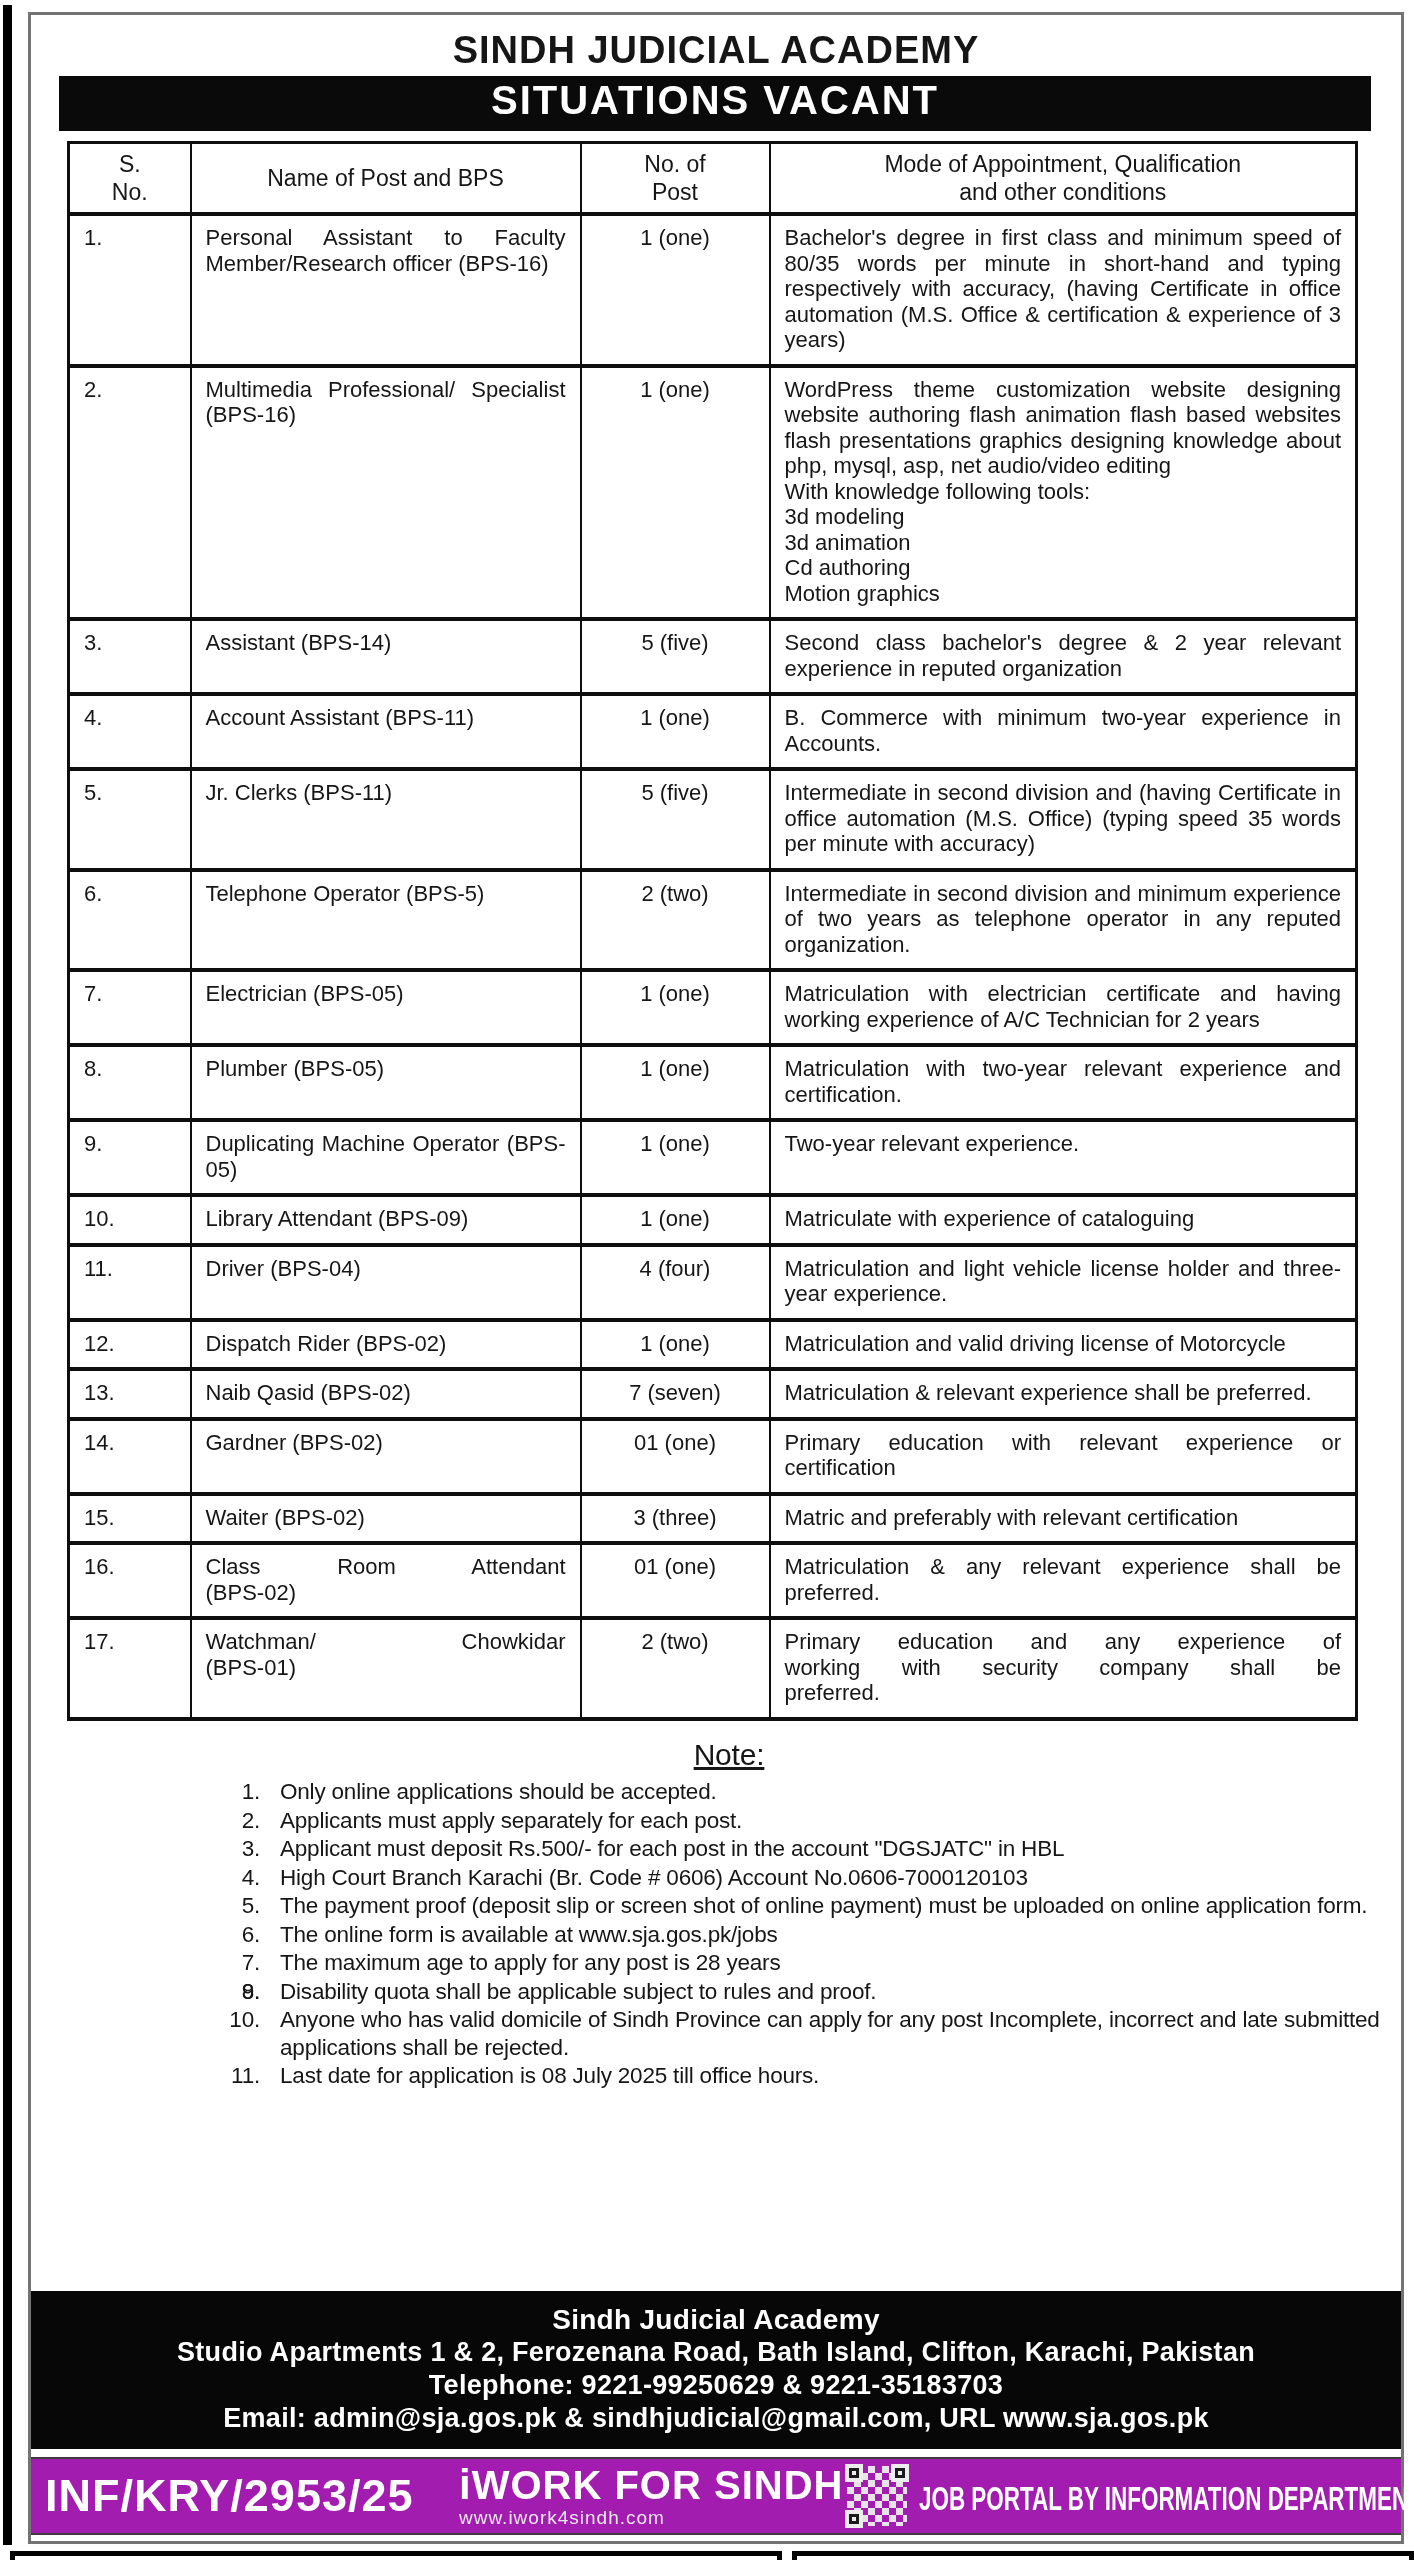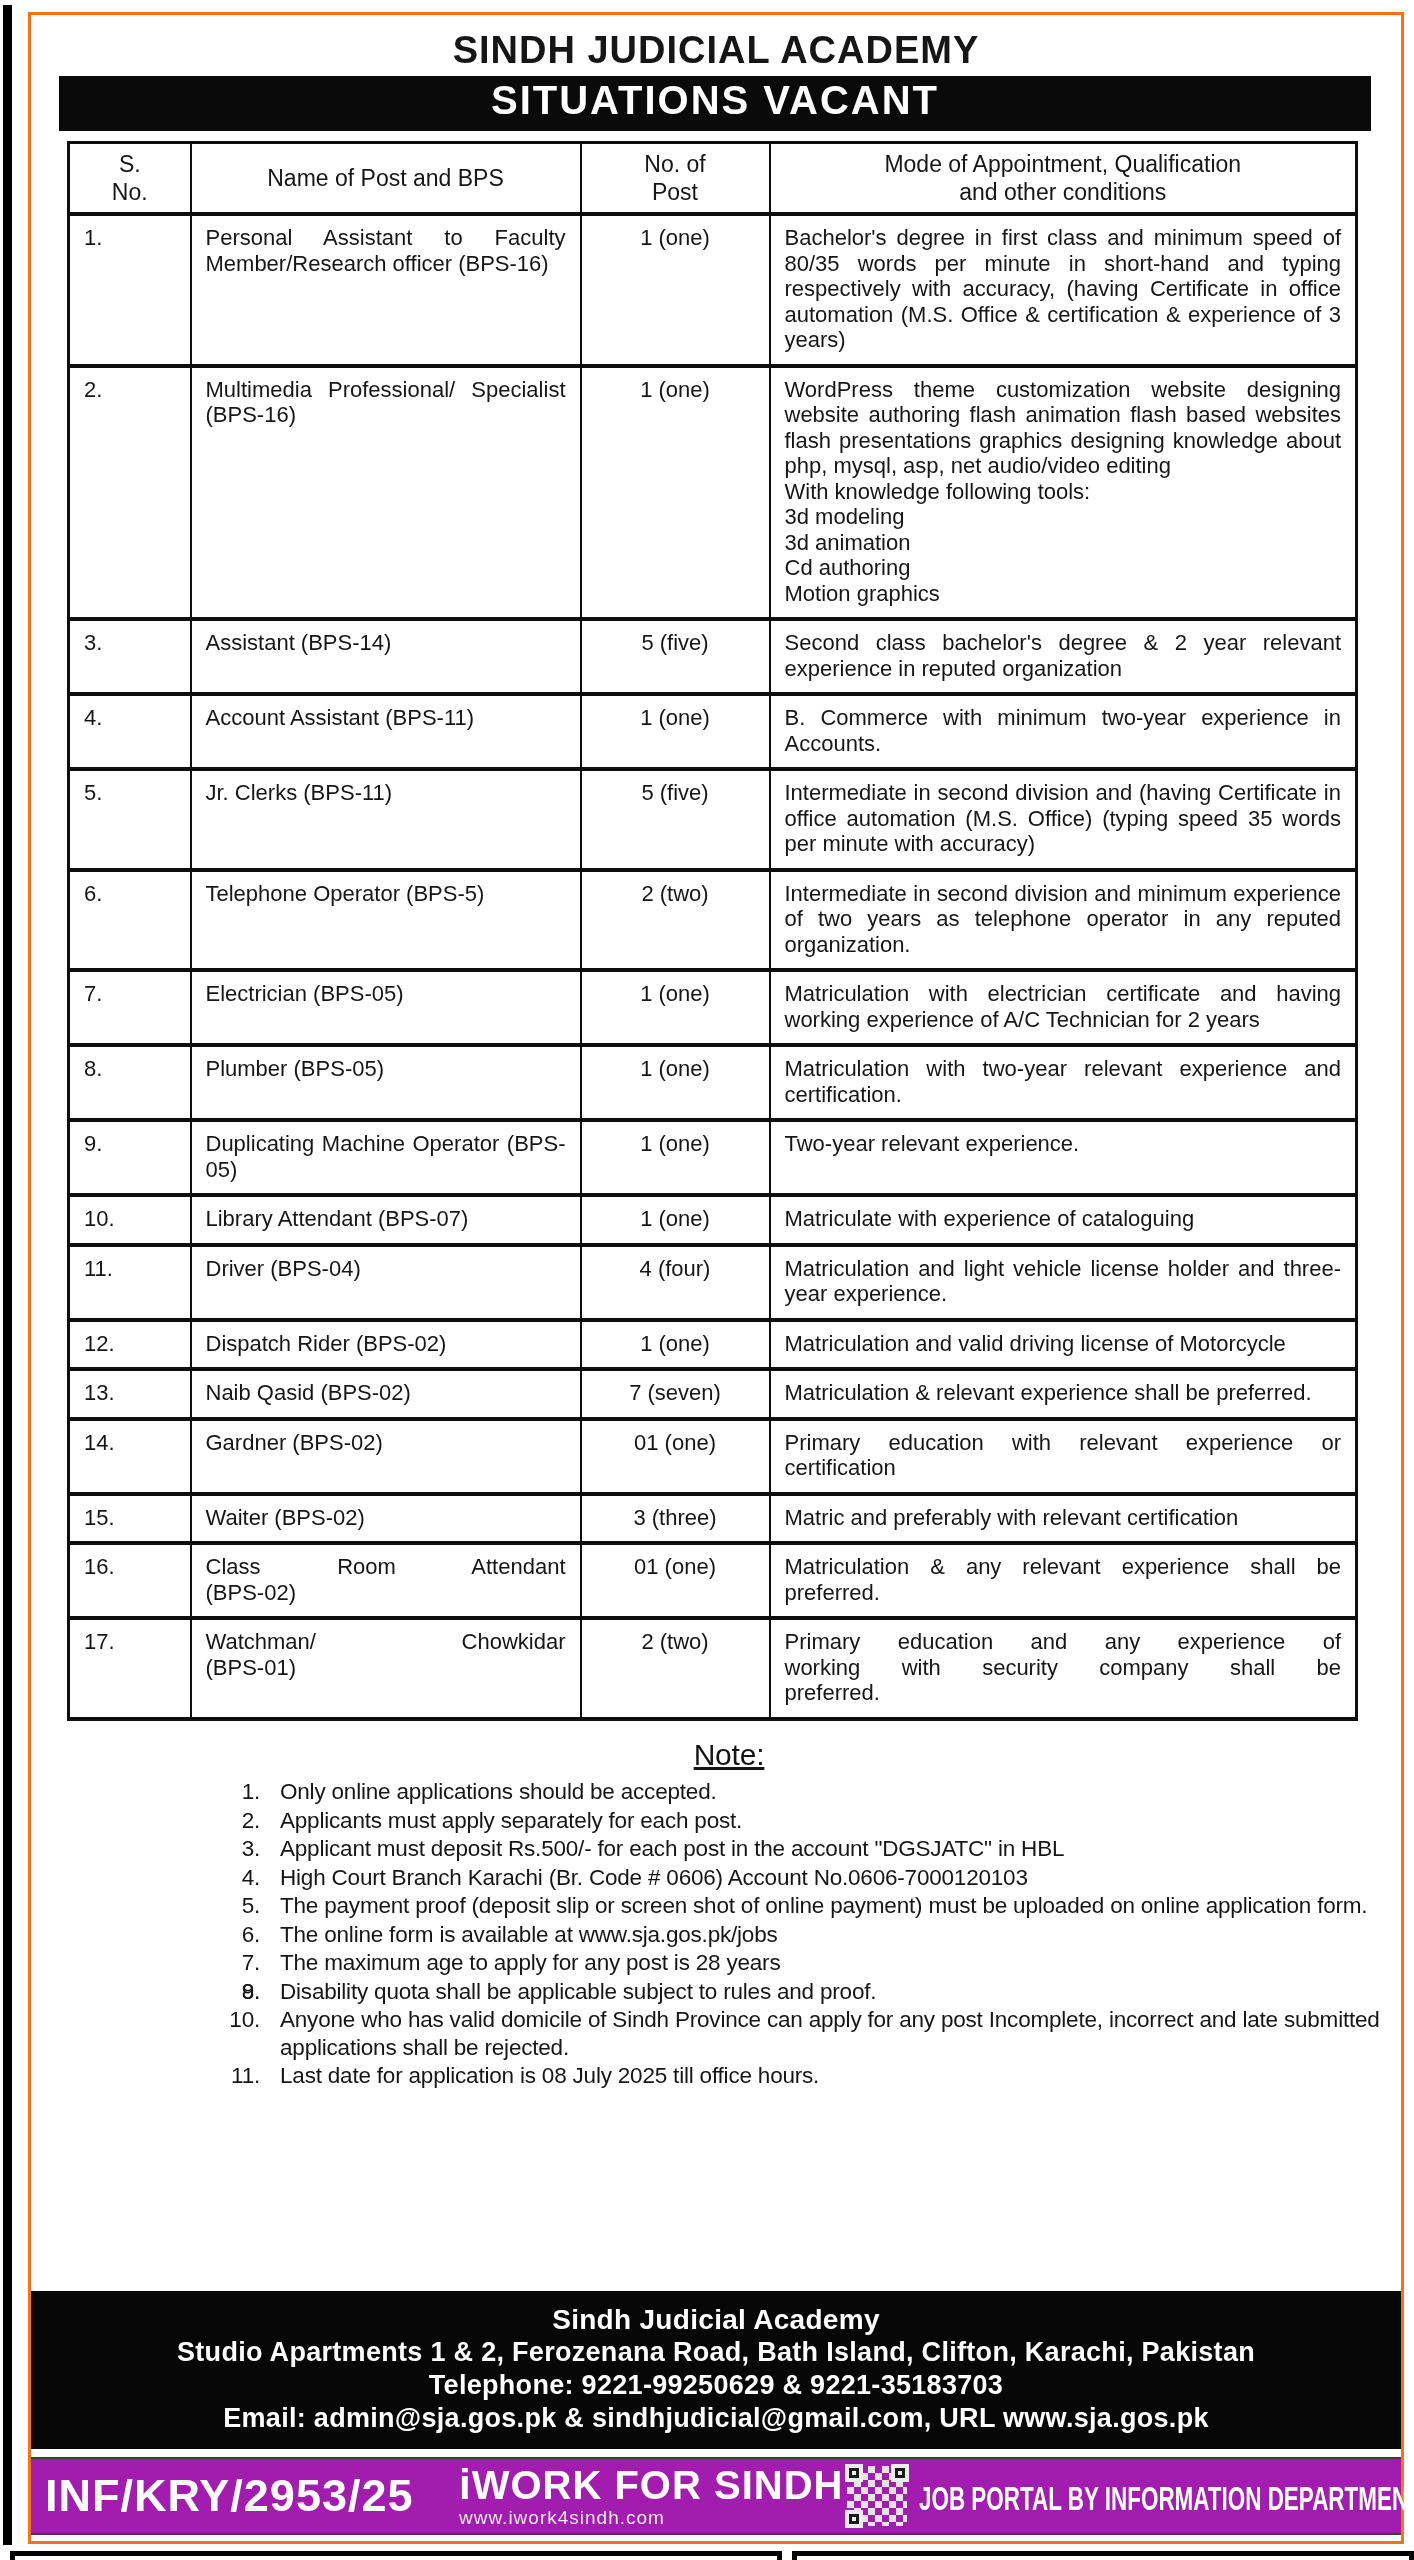--- a/index.html
+++ b/index.html
@@ -5,21 +5,21 @@
   html,body{margin:0;padding:0;}
   body{
     width:1414px;height:2560px;position:relative;overflow:hidden;
     background:#ffffff;color:#161616;
     font-family:"Liberation Sans", sans-serif;
     -webkit-font-smoothing:antialiased;
   }
   .col-rule{position:absolute;left:3px;top:5px;width:9px;height:2540px;background:#000;}
   .ad{
     position:absolute;left:28px;top:12px;width:1376px;height:2532px;
-    border:3px solid #f97316;box-sizing:border-box;
+    border:3px solid #737373;box-sizing:border-box;
     display:flex;flex-direction:column;background:#fff;
   }
   .title{margin:14px 0 2px;text-align:center;font-size:38px;font-weight:bold;letter-spacing:1px;}
   .banner{margin:2px 30px 0 28px;background:#0a0a0a;color:#fff;text-align:center;padding:2px 0 8px;}
   .banner-text{font-size:40px;font-weight:bold;letter-spacing:2px;}
   .intro{margin:15px 50px 4px 34px;font-size:25px;line-height:30px;white-space:pre-line;}
 
   table.posts{
     margin:10px 0 0 36px;border-collapse:collapse;table-layout:fixed;width:1288px;
     font-size:22px;line-height:25.5px;border:3px solid #0e0e0e;
@@ -161,21 +161,21 @@
           <td class="qual">Matriculation with two-year relevant experience and certification.</td>
         </tr>
         <tr>
           <td class="sno">9.</td>
           <td class="post">Duplicating Machine Operator (BPS-05)</td>
           <td class="count">1 (one)</td>
           <td class="qual">Two-year relevant experience.</td>
         </tr>
         <tr>
           <td class="sno">10.</td>
-          <td class="post">Library Attendant (BPS-07)</td>
+          <td class="post">Library Attendant (BPS-09)</td>
           <td class="count">1 (one)</td>
           <td class="qual">Matriculate with experience of cataloguing</td>
         </tr>
         <tr>
           <td class="sno">11.</td>
           <td class="post">Driver (BPS-04)</td>
           <td class="count">4 (four)</td>
           <td class="qual">Matriculation and light vehicle license holder and three-year experience.</td>
         </tr>
         <tr>

